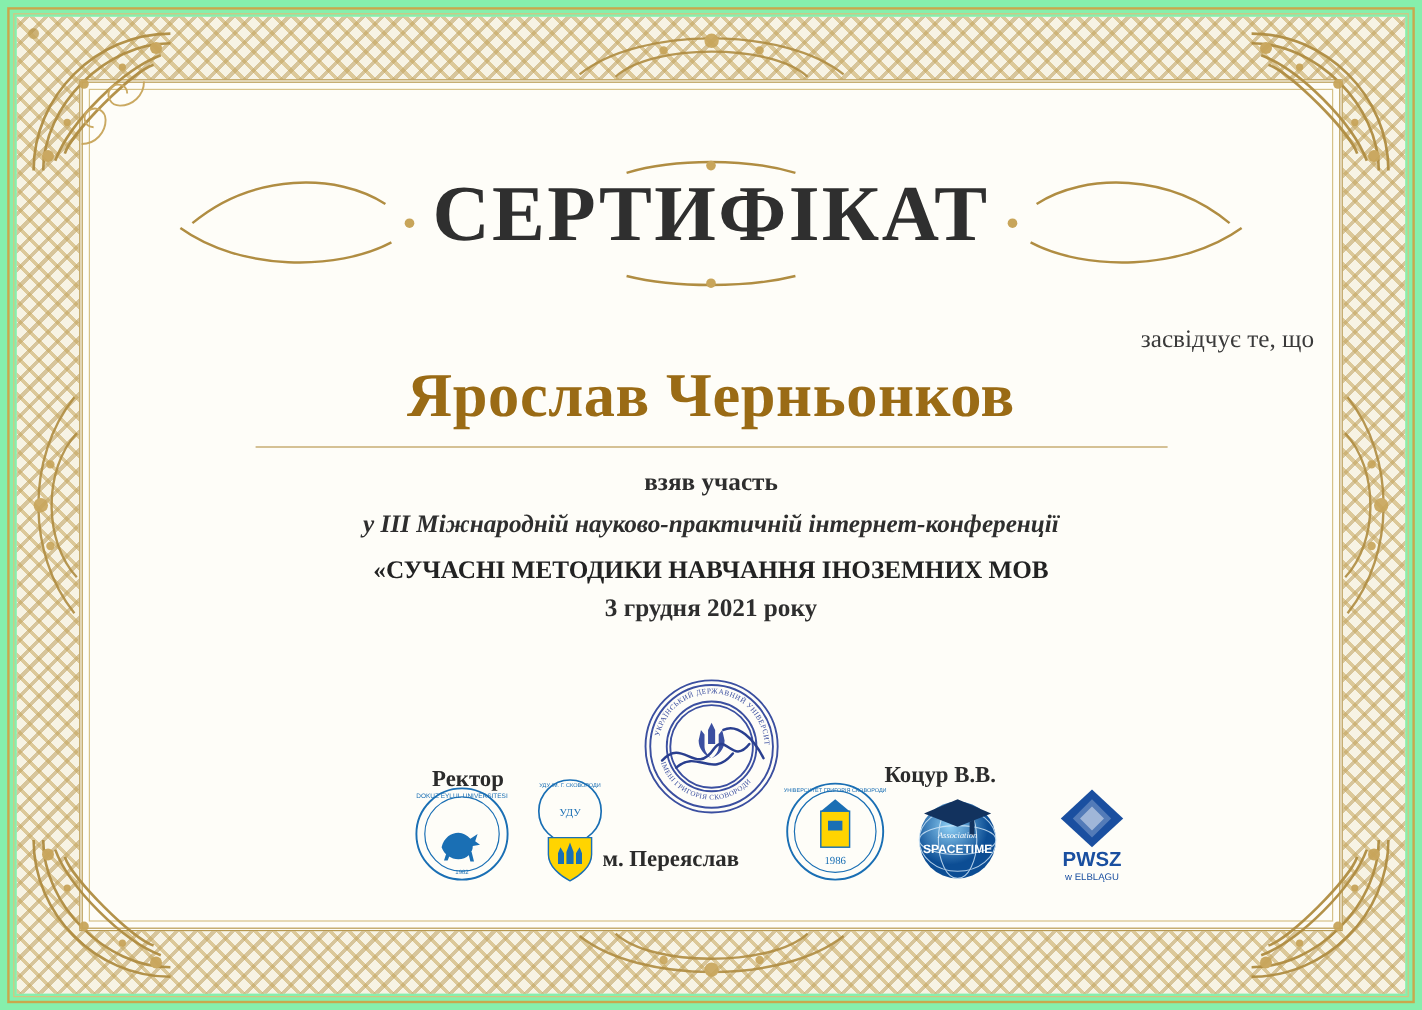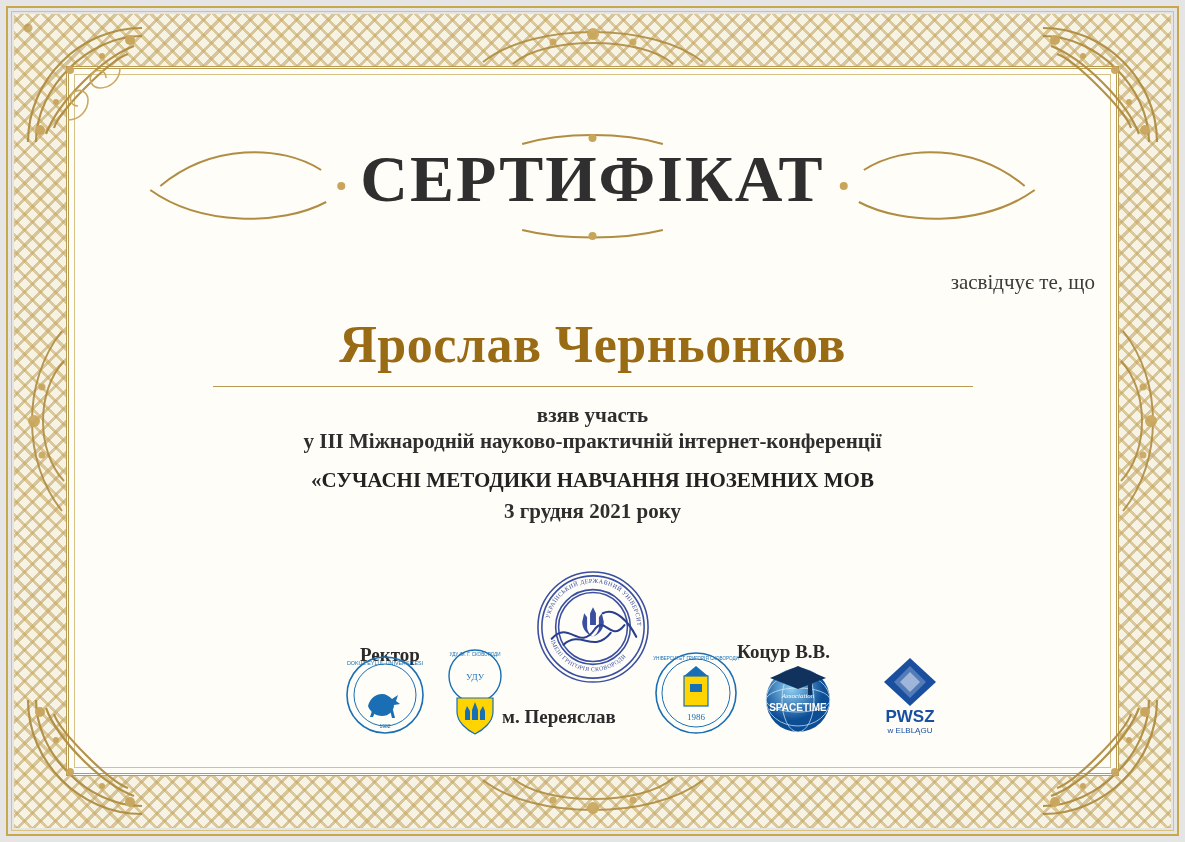--- a/index.html
+++ b/index.html
@@ -7,21 +7,21 @@
     padding: 0;
     background: #ffffff;
   }
   body {
     font-family: "Liberation Serif", serif;
   }
   .certificate {
     position: relative;
     width: 1185px;
     height: 842px;
-    background: #e5e5e5;
+    background: #86efac;
     overflow: hidden;
     box-sizing: border-box;
   }
 
   
   .border-layer {
     position: absolute;
     inset: 0;
     pointer-events: none;
   }
@@ -117,43 +117,44 @@
     height: 112px;
     pointer-events: none;
   }
   .subtitle {
     margin-top: 26px;
     font-size: 21px;
     color: #3a3a3a;
     text-align: right;
   }
   .recipient {
-    margin-top: 20px;
+    margin-top: 6px;
     font-size: 52px;
     font-weight: bold;
     color: #9a6b15;
     letter-spacing: 0.5px;
   }
   .rule {
     width: 760px;
     height: 1px;
     background: #b99a55;
     margin: 12px auto 0 auto;
   }
   .participation {
     margin-top: 16px;
     font-size: 21px;
     font-weight: bold;
     color: #2e2e2e;
   }
   .conf-line {
-    margin-top: 1px;
+    margin-top: 10px;
     font-size: 21px;
     font-weight: bold;
     color: #2e2e2e;
+    font-style: italic;
   }
   .conf-name {
     margin-top: 13px;
     font-size: 21px;
     font-weight: bold;
     color: #222;
     line-height: 1.25;
   }
   .conf-date {
     margin-top: 6px;

